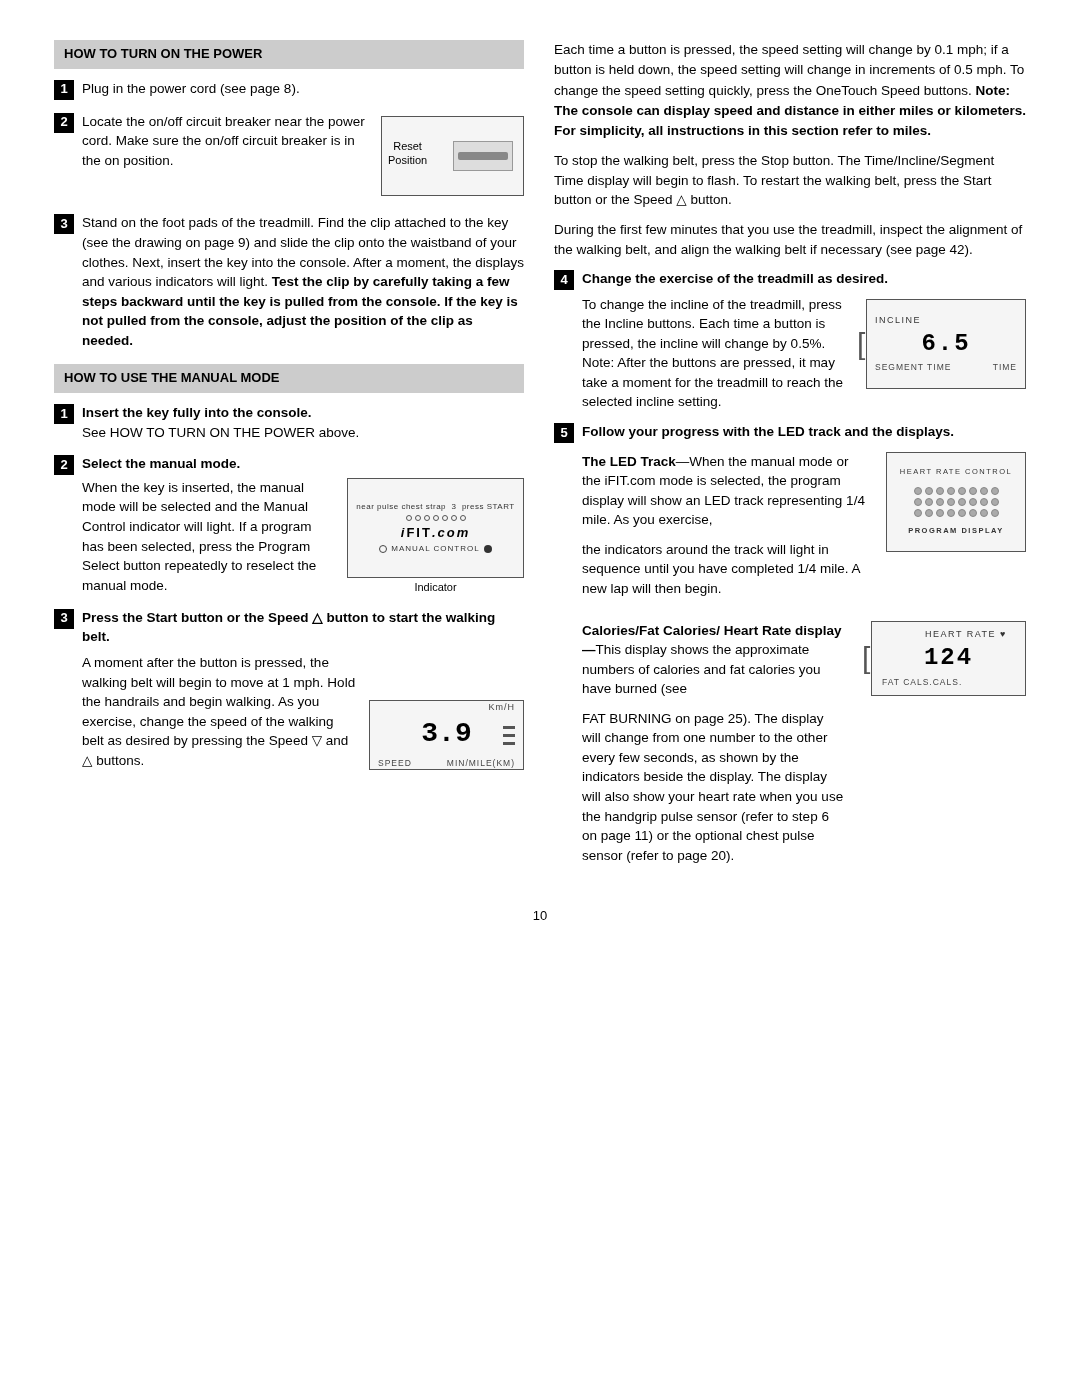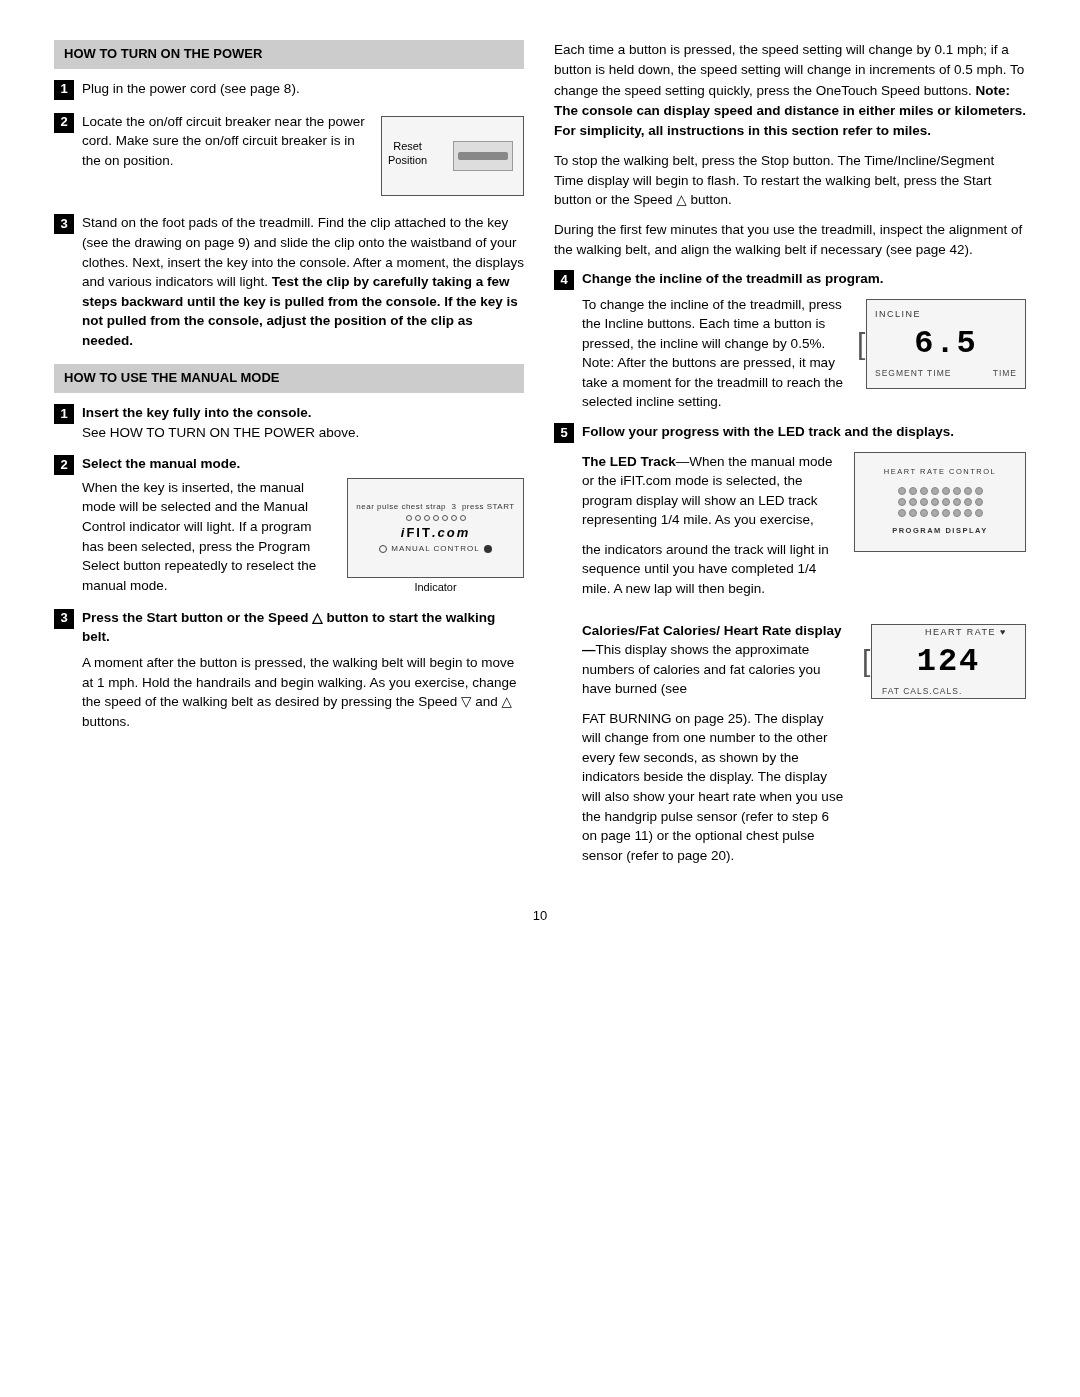--- a/index.html
+++ b/index.html
@@ -89,37 +89,37 @@
     }
     .speed-box {
       width: 155px;
       height: 70px;
     }
     .console-box {
       width: 177px;
       height: 100px;
     }
     .led-box {
-      width: 172px;
+      width: 140px;
       height: 100px;
     }
     .hr-box {
       width: 155px;
       height: 75px;
     }
 
     
     .display-label {
       font-size: 9px;
       letter-spacing: 1.5px;
       text-transform: uppercase;
       color: #333;
     }
     .display-num {
-      font-size: 32px;
+      font-size: 24px;
       font-weight: bold;
       font-family: 'Courier New', monospace;
       letter-spacing: 2px;
     }
     .display-num-sm {
       font-size: 28px;
       font-weight: bold;
       font-family: 'Courier New', monospace;
     }
 
@@ -376,38 +376,56 @@
       </div>
 
       <div class="step">
         <div class="step-num">3</div>
         <div class="step-content">
           <strong>Press the Start button or the Speed △ button to start the walking belt.</strong>
           <div class="step-inner" style="margin-top:6px;">
             <div class="step-text">
               A moment after the button is pressed, the walking belt will begin to move at 1 mph. Hold the handrails and begin walking. As you exercise, change the speed of the walking belt as desired by pressing the Speed ▽ and △ buttons.
             </div>
+            <div style="flex-shrink:0; margin-top:auto;">
+              
+              <div class="device-box speed-box" style="position:relative;">
+                <div class="speed-display">
+                  <div style="align-self:flex-end; font-size:9px; letter-spacing:1px; color:#444;">Km/H</div>
+                  <div class="display-num-sm">3.9</div>
+                  <div style="display:flex; justify-content:space-between; width:100%; margin-top:2px;">
+                    <span class="sub-label">SPEED</span>
+                    <span class="sub-label">MIN/MILE(km)</span>
+                  </div>
+                </div>
+                <div class="side-bars">
+                  <div class="side-bar"></div>
+                  <div class="side-bar"></div>
+                  <div class="side-bar"></div>
+                </div>
+              </div>
+            </div>
           </div>
         </div>
       </div>
 
     </div>
 
     <div class="col-right">
 
       <p class="top-right-paragraph">Each time a button is pressed, the speed setting will change by 0.1 mph; if a button is held down, the speed setting will change in increments of 0.5 mph. To change the speed setting quickly, press the OneTouch Speed buttons. <strong>Note: The console can display speed and distance in either miles or kilometers. For simplicity, all instructions in this section refer to miles.</strong></p>
 
       <p>To stop the walking belt, press the Stop button. The Time/Incline/Segment Time display will begin to flash. To restart the walking belt, press the Start button or the Speed △ button.</p>
 
       <p>During the first few minutes that you use the treadmill, inspect the alignment of the walking belt, and align the walking belt if necessary (see page 42).</p>
 
       <div class="step" style="margin-bottom:10px;">
         <div class="step-num">4</div>
         <div class="step-content">
-          <strong>Change the incline of the treadmill as program.</strong>
+          <strong>Change the exercise of the treadmill as desired.</strong>
           <div class="step-inner" style="margin-top:6px;">
             <div class="step-text">
               To change the incline of the treadmill, press the Incline buttons. Each time a button is pressed, the incline will change by 0.5%. Note: After the buttons are pressed, it may take a moment for the treadmill to reach the selected incline setting.
             </div>
             <div style="flex-shrink:0; margin-top:4px;">
               
               <div class="device-box incline-box" style="position:relative;">
                 <div class="left-bracket">[</div>
                 <div class="incline-display">
                   <div style="align-self:flex-start; display:flex; gap:4px;">

